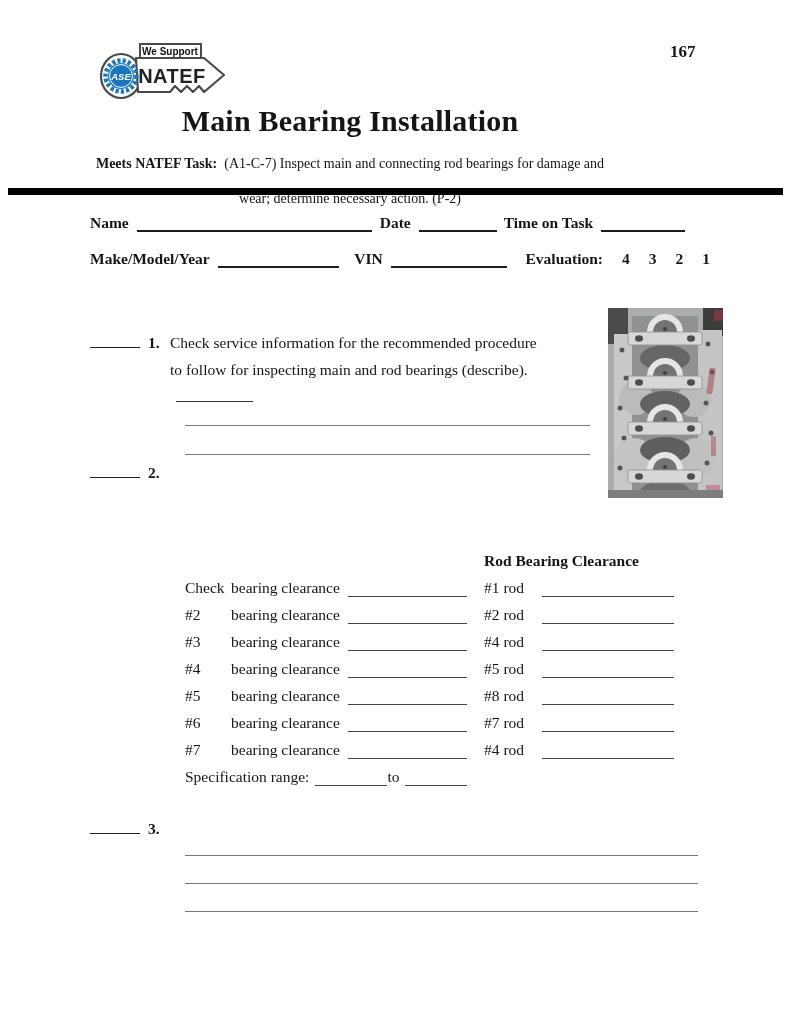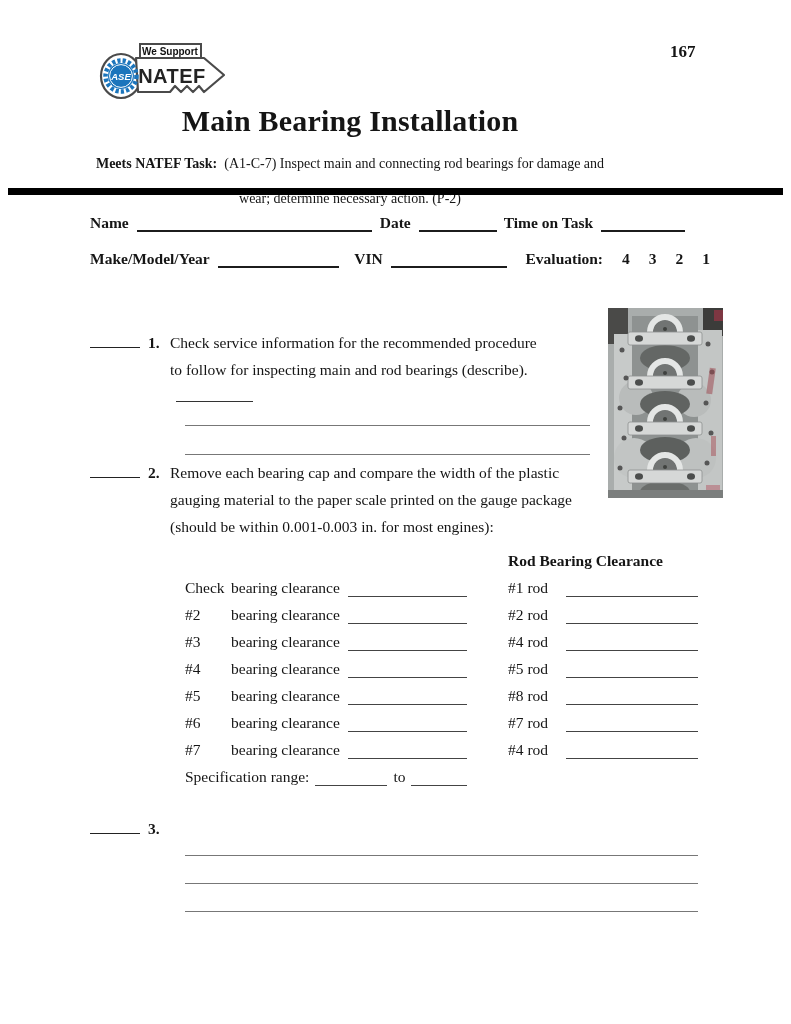--- a/index.html
+++ b/index.html
@@ -47,29 +47,29 @@
   .item1{top:329px;width:512px;}
   .item1 .wl{width:405px;height:28px;}
   .item1 .wl-first{height:15px;}
   .item2{top:459px;width:530px;}
   .item3{top:815px;width:620px;}
   .item3 .wl{width:513px;height:27px;}
   .item3 .wl-first{height:13px;}
 
   
   .clear-left{position:absolute;left:185px;top:570px;width:282px;font-size:15.5px;}
-  .clear-right{position:absolute;left:508px;top:543px;width:190px;font-size:15.5px;}
+  .clear-right{position:absolute;left:484px;top:543px;width:190px;font-size:15.5px;}
   .c-row{display:flex;align-items:flex-end;height:27px;}
   .c-pre{width:46px;flex:none;}
   .c-blank{flex:1;border-bottom:1.6px solid #444;height:14px;margin-left:8px;}
   .rod-header{font-weight:bold;height:27px;display:flex;align-items:flex-end;}
   .rod-lbl{width:50px;flex:none;}
   .spec-lbl{flex:none;}
   .spec-b1{width:72px;flex:none;border-bottom:1.6px solid #444;height:14px;margin-left:6px;}
-  .spec-to{flex:none;margin-left:6px;}
+  .spec-to{flex:none;}
   .spec-b2{flex:1;border-bottom:1.6px solid #444;height:14px;margin-left:6px;}
 
   
   .photo{position:absolute;left:608px;top:308px;width:115px;height:190px;}
   .photo svg{display:block;width:115px;height:190px;}
 </style>
 </head>
 <body>
 
 <div class="page">
@@ -135,25 +135,20 @@
     <div class="wlines">
       <div class="wl wl-first"></div>
       <div class="wl"></div>
     </div>
   </div>
 
   <div class="item item2">
     <div class="item-head">
       <span class="pre-blank"></span>
       <span class="num">2.</span>
-      <span class="itext">
-        <span>Remove each bearing cap and compare the width of the plastic</span><br>
-        <span>gauging material to the paper scale printed on the gauge package</span><br>
-        <span>(should be within 0.001-0.003 in. for most engines):</span>
-      </span>
     </div>
   </div>
 
   <div class="clear-left">
     <div class="c-row">
       <span class="c-pre">Check</span>
       <span>bearing clearance</span>
       <span class="c-blank"></span>
     </div>
     <div class="c-row">

